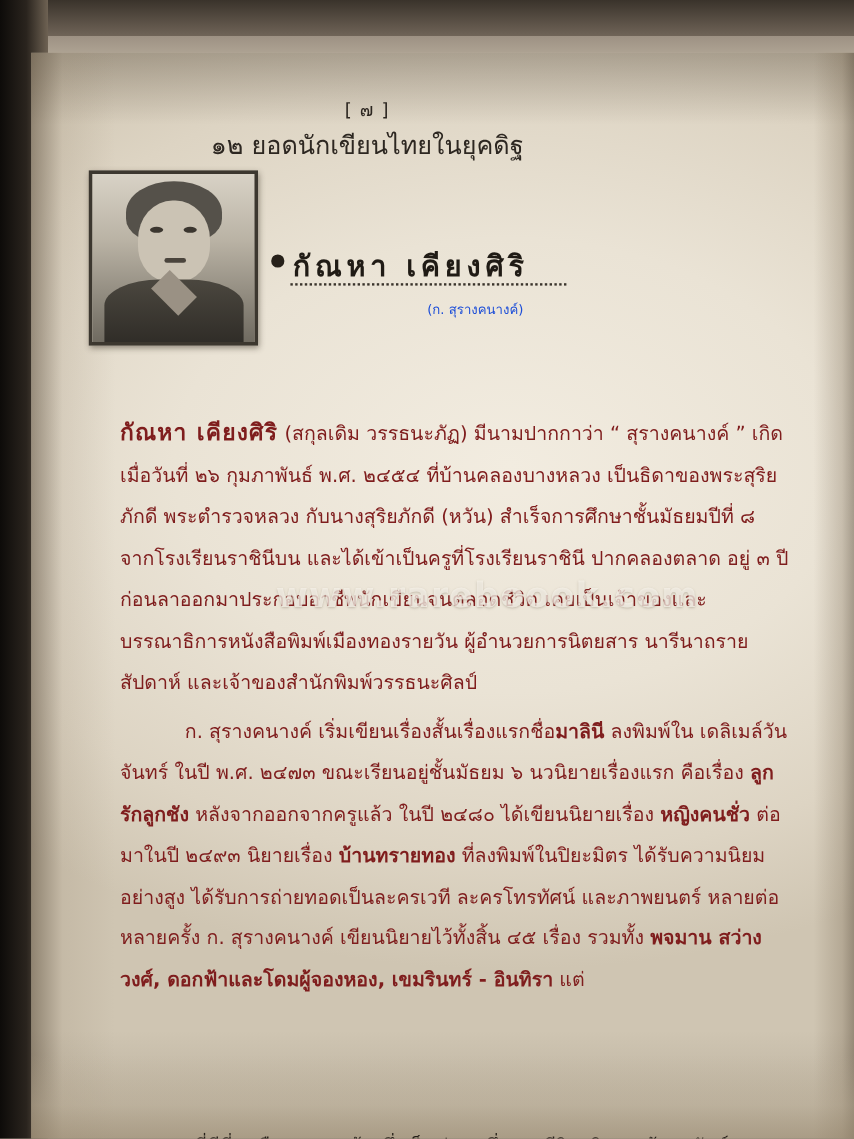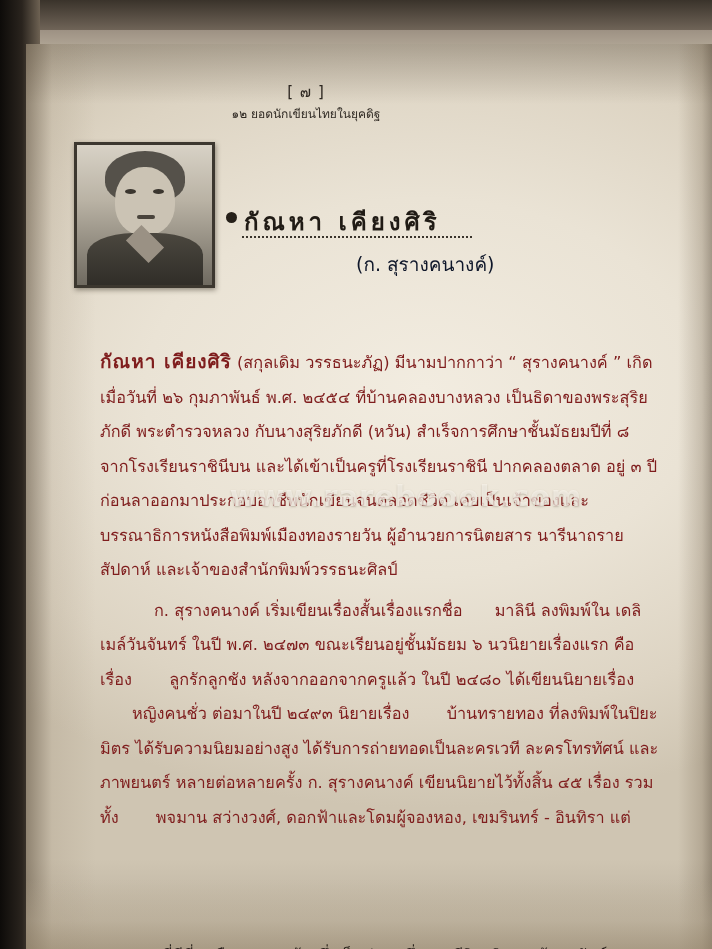--- a/index.html
+++ b/index.html
@@ -82,21 +82,21 @@
     text-align: center;
     font-size: 15px;
     letter-spacing: 1px;
     color: #2d2721;
   }
   .hdr-title {
     position: absolute;
     left: 0; top: 60px;
     width: 560px;
     text-align: center;
-    font-size: 12px;
+    font-size: 21px;
     color: #2d2721;
   }
 
   
   .portrait {
     position: absolute;
     left: 48px; top: 98px;
     width: 135px; height: 140px;
     background: #cfc8bb;
     border: 3px solid #3c372f;
@@ -170,22 +170,22 @@
     position: absolute;
     left: 218px; top: 158px;
     font-size: 24px;
     font-weight: bold;
     letter-spacing: 4px;
     color: #201b15;
   }
   .pen-name {
     position: absolute;
     left: 330px; top: 205px;
-    font-size: 19px;
-    color: #0f172a;
+    font-size: 11px;
+    color: #1d4ed8;
   }
 
   
   .watermark {
     position: absolute;
     left: 120px; top: 435px;
     width: 520px;
     text-align: center;
     font-size: 29px;
     font-weight: bold;
@@ -199,21 +199,21 @@
   .body-text {
     position: absolute;
     left: 74px; top: 300px;
     width: 562px;
     font-size: 16.3px;
     line-height: 34.5px;
     color: #7f1d1d;
   }
   .body-text p { margin: 0 0 6px 0; }
   .p-indent { text-indent: 54px; }
-  .b { font-weight: normal; margin-left: 32px; }
+  .b { font-weight: bold; }
   .lead {
     font-weight: bold;
     font-size: 19px;
     letter-spacing: 1px;
   }
   .clipped {
     position: absolute;
     left: 88px; top: 895px;
     width: 562px;
     height: 24px;

